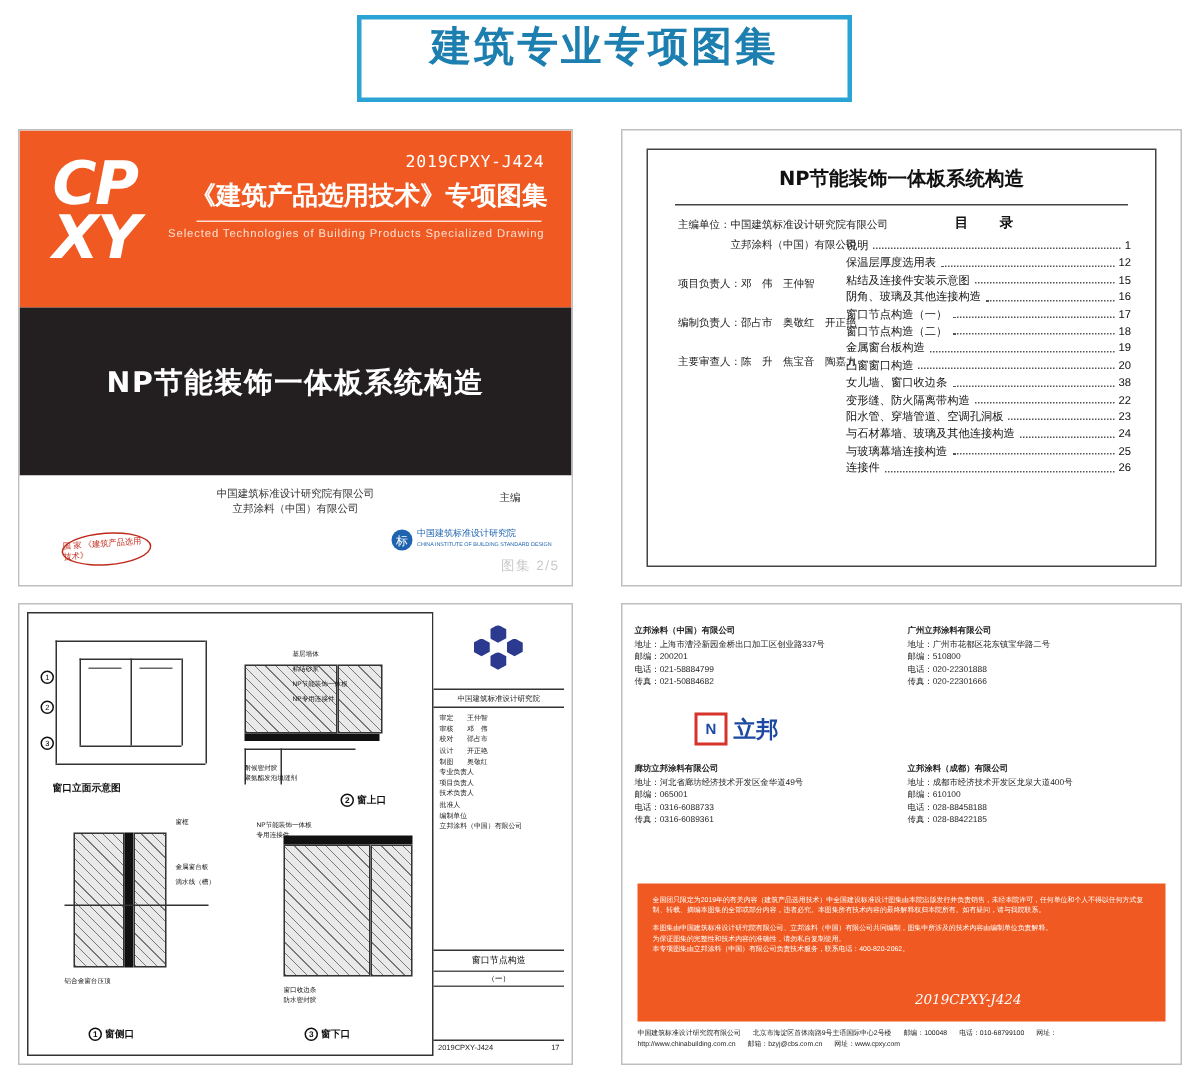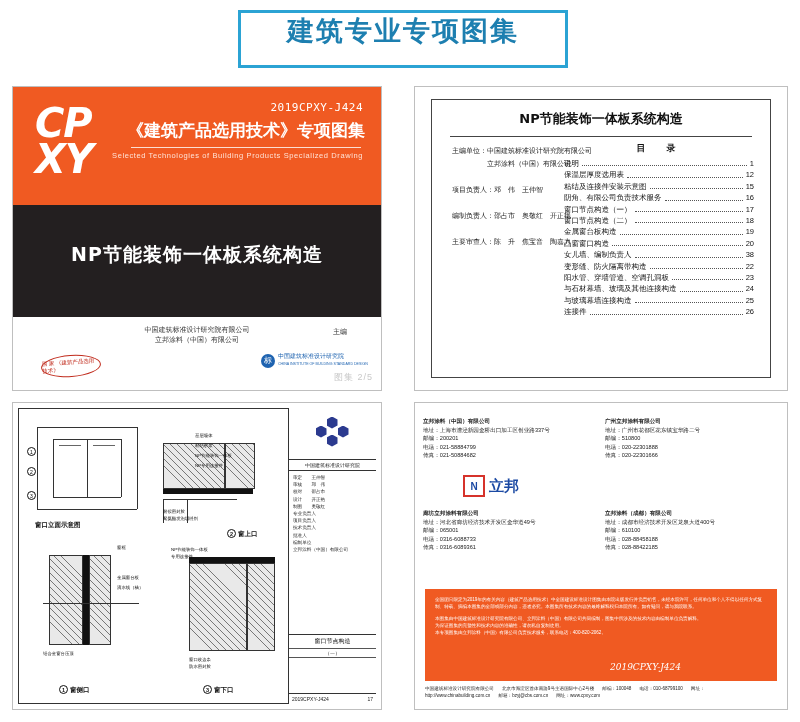--- a/index.html
+++ b/index.html
@@ -269,21 +269,21 @@
             <span class="lbl">保温层厚度选用表</span>
             <span class="dots"></span>
             <span class="pg">12</span>
           </div>
           <div class="toc-row">
             <span class="lbl">粘结及连接件安装示意图</span>
             <span class="dots"></span>
             <span class="pg">15</span>
           </div>
           <div class="toc-row">
-            <span class="lbl">阴角、有限公司负责技术服务</span>
+            <span class="lbl">阴角、玻璃及其他连接构造</span>
             <span class="dots"></span>
             <span class="pg">16</span>
           </div>
           <div class="toc-row">
             <span class="lbl">窗口节点构造（一）</span>
             <span class="dots"></span>
             <span class="pg">17</span>
           </div>
           <div class="toc-row">
             <span class="lbl">窗口节点构造（二）</span>
@@ -294,21 +294,21 @@
             <span class="lbl">金属窗台板构造</span>
             <span class="dots"></span>
             <span class="pg">19</span>
           </div>
           <div class="toc-row">
             <span class="lbl">凸窗窗口构造</span>
             <span class="dots"></span>
             <span class="pg">20</span>
           </div>
           <div class="toc-row">
-            <span class="lbl">女儿墙、编制负责人</span>
+            <span class="lbl">女儿墙、窗口收边条</span>
             <span class="dots"></span>
             <span class="pg">38</span>
           </div>
           <div class="toc-row">
             <span class="lbl">变形缝、防火隔离带构造</span>
             <span class="dots"></span>
             <span class="pg">22</span>
           </div>
           <div class="toc-row">
             <span class="lbl">阳水管、穿墙管道、空调孔洞板</span>

